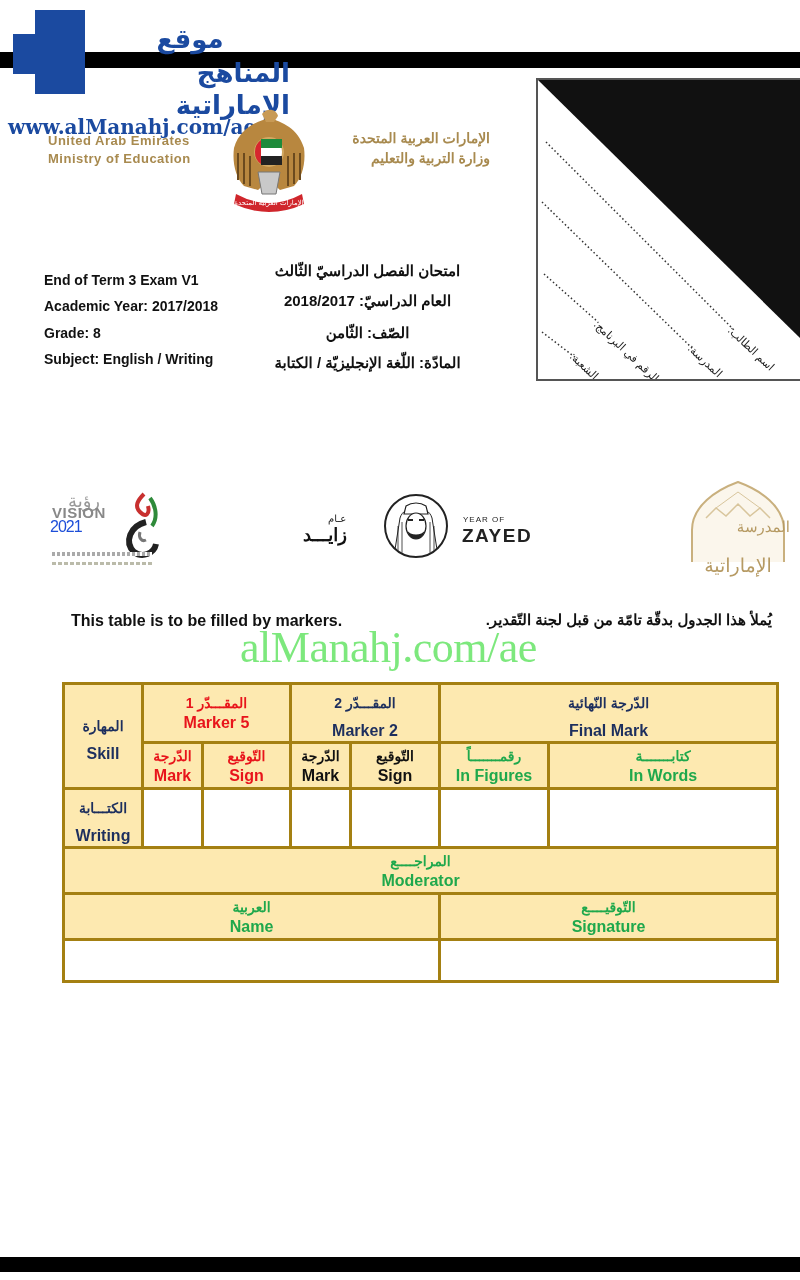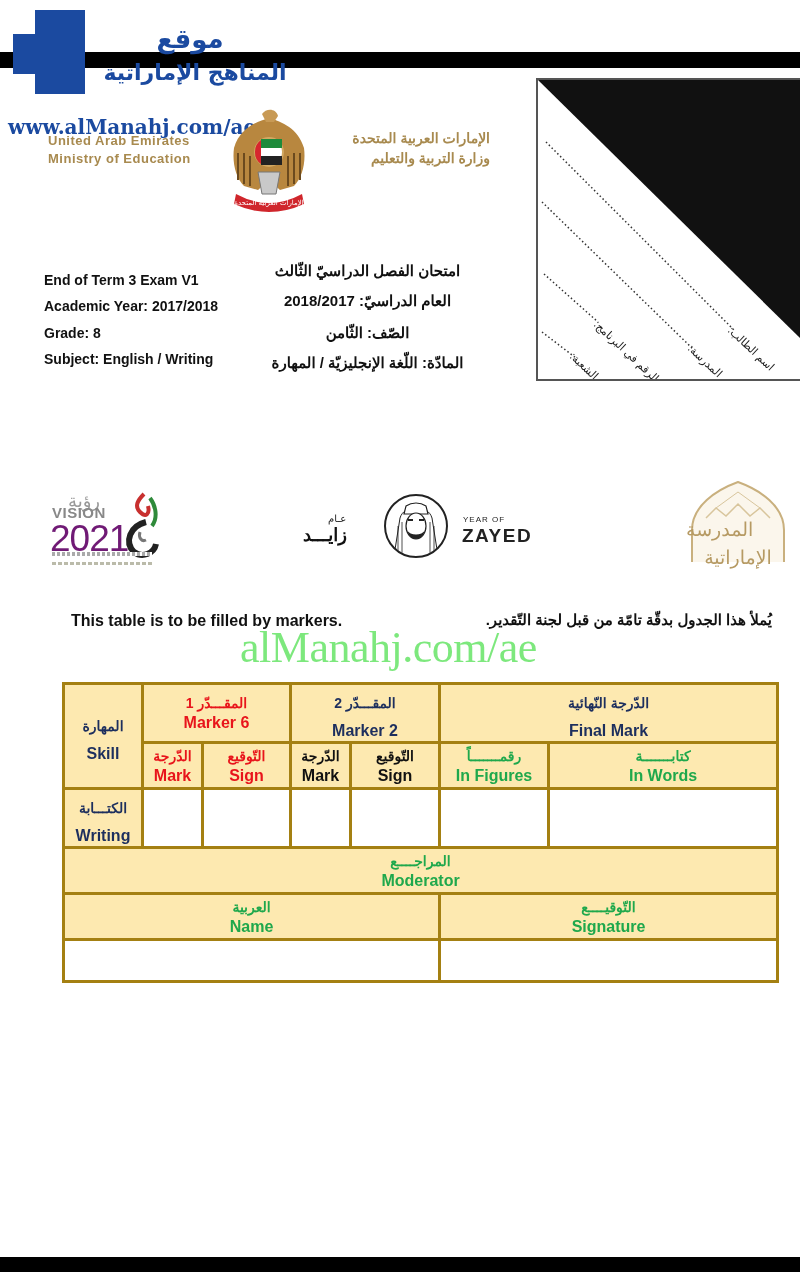--- a/index.html
+++ b/index.html
@@ -9,21 +9,21 @@
   .abs { position: absolute; }
 
   
   .top-bar { left: 0; top: 52px; width: 800px; height: 16px; background: #000; }
   .bottom-bar { left: 0; top: 1257px; width: 800px; height: 15px; background: #000; }
 
   .logo-cross { left: 13px; top: 10px; width: 72px; height: 84px; }
   .logo-cross .v { position: absolute; left: 22px; top: 0; width: 50px; height: 84px; background: #1b4aa0; }
   .logo-cross .h { position: absolute; left: 0; top: 24px; width: 72px; height: 40px; background: #1b4aa0; }
   .site-name-1 { left: 140px; top: 24px; width: 100px; text-align: center; font-size: 26px; font-weight: bold; color: #1b4aa0; direction: rtl; font-family: "DejaVu Sans", sans-serif; line-height: 30px; }
-  .site-name-2 { left: 100px; top: 57px; width: 190px; text-align: center; font-size: 22px; font-weight: bold; color: #1b4aa0; direction: rtl; font-family: "DejaVu Sans", sans-serif; line-height: 32px; }
+  .site-name-2 { left: 100px; top: 57px; width: 190px; font-size: 26px; font-weight: bold; color: #1b4aa0; direction: rtl; font-family: "DejaVu Sans", sans-serif; line-height: 32px; }
   .site-url { left: 8px; top: 115px; font-family: "DejaVu Serif", serif; font-weight: bold; font-size: 20px; color: #1b4aa0; letter-spacing: 0px; }
 
   .moe-en-1 { left: 48px; top: 133px; font-size: 13px; color: #a88a4f; font-weight: bold; letter-spacing: 0.5px; }
   .moe-en-2 { left: 48px; top: 151px; font-size: 13px; color: #a88a4f; font-weight: bold; letter-spacing: 0.5px; }
   .moe-ar-1 { left: 325px; top: 130px; width: 165px; text-align: right; direction: rtl; font-size: 14px; color: #a88a4f; font-weight: bold; }
   .moe-ar-2 { left: 325px; top: 150px; width: 165px; text-align: right; direction: rtl; font-size: 14px; color: #a88a4f; font-weight: bold; }
   .emblem { left: 228px; top: 108px; width: 82px; height: 104px; }
 
   
   .student-box { left: 536px; top: 78px; width: 270px; height: 303px; border: 2px solid #555; background: #fff; overflow: hidden; }
@@ -31,34 +31,34 @@
   .student-label { position: absolute; font-size: 11px; color: #222; transform-origin: left top; white-space: nowrap; direction: rtl; }
 
   
   .info-en { left: 44px; font-size: 14px; font-weight: bold; color: #111; }
   .info-ar { left: 250px; width: 235px; text-align: center; direction: rtl; font-size: 15px; font-weight: bold; color: #111; }
 
   
   .vision-logo { left: 50px; top: 490px; width: 115px; height: 80px; }
   .vision-ar { position: absolute; left: 18px; top: 0; font-size: 18px; color: #999; direction: rtl; }
   .vision-en { position: absolute; left: 2px; top: 14px; font-size: 15px; color: #888; font-weight: bold; letter-spacing: 0.5px; }
-  .vision-year { position: absolute; left: 0; top: 28px; font-size: 37px; color: #701a75; letter-spacing: -1px; }
+  .vision-year { position: absolute; left: 0; top: 28px; font-size: 16px; color: #1d4ed8; letter-spacing: -1px; }
   .vision-mark { position: absolute; left: 70px; top: 2px; width: 42px; height: 68px; }
   .vision-sub { position: absolute; left: 2px; top: 62px; width: 100px; height: 4px; background: repeating-linear-gradient(90deg,#aaa 0 3px,#fff 3px 5px); }
   .vision-sub2 { position: absolute; left: 2px; top: 72px; width: 100px; height: 3px; background: repeating-linear-gradient(90deg,#bba 0 4px,#fff 4px 6px); }
 
   .zayed-ar-small { left: 328px; top: 513px; font-size: 10px; color: #222; direction: rtl; letter-spacing: 3px; }
   .zayed-ar { left: 303px; top: 524px; font-size: 18px; font-weight: bold; color: #111; direction: rtl; letter-spacing: 2px; }
   .zayed-portrait { left: 384px; top: 494px; width: 64px; height: 64px; border-radius: 50%; border: 2px solid #222; overflow: hidden; background: #fff; }
   .zayed-en-small { left: 463px; top: 515px; font-size: 8px; color: #222; letter-spacing: 1px; }
   .zayed-en { left: 462px; top: 525px; font-size: 19px; font-weight: bold; color: #222; letter-spacing: 1.5px; }
 
   .school-logo { left: 686px; top: 478px; width: 104px; height: 86px; }
-  .school-text-1 { position: absolute; left: 0; top: 40px; width: 104px; text-align: left; font-size: 19px; color: #b69a63; direction: rtl; }
-  .school-text-2 { position: absolute; left: 0; top: 68px; width: 104px; text-align: center; font-size: 19px; color: #b69a63; direction: rtl; }
+  .school-text-1 { position: absolute; left: 0; top: 40px; width: 104px; text-align: right; font-size: 15px; color: #b69a63; direction: rtl; }
+  .school-text-2 { position: absolute; left: 0; top: 76px; width: 104px; text-align: center; font-size: 19px; color: #b69a63; direction: rtl; }
 
   
   .instr-en { left: 71px; top: 612px; font-size: 16px; font-weight: bold; color: #111; }
   .instr-ar { left: 440px; top: 611px; width: 332px; text-align: right; direction: rtl; font-size: 15px; font-weight: bold; color: #111; }
   .watermark { left: 240px; top: 622px; font-family: "Liberation Serif", serif; font-size: 44px; color: #7de87d; letter-spacing: -0.5px; }
 
   
   .marks-table { left: 62px; top: 682px; width: 714px; border-collapse: collapse; table-layout: fixed; }
   .marks-table td { border: 3px solid #a48012; text-align: center; vertical-align: middle; background: #fde9b0; line-height: 20px; padding: 0; }
   .marks-table td.blank { background: #ffffff; }
@@ -120,21 +120,21 @@
 </div>
 
 <div class="abs info-en" style="top:272px;">End of Term 3 Exam V1</div>
 <div class="abs info-en" style="top:298px;">Academic Year: 2017/2018</div>
 <div class="abs info-en" style="top:325px;">Grade: 8</div>
 <div class="abs info-en" style="top:351px;">Subject: English / Writing</div>
 
 <div class="abs info-ar" style="top:262px;">امتحان الفصل الدراسيّ الثّالث</div>
 <div class="abs info-ar" style="top:292px;">العام الدراسيّ: 2018/2017</div>
 <div class="abs info-ar" style="top:324px;">الصّف: الثّامن</div>
-<div class="abs info-ar" style="top:354px;">المادّة: اللّغة الإنجليزيّة / المهارة</div>
+<div class="abs info-ar" style="top:354px;">المادّة: اللّغة الإنجليزيّة / الكتابة</div>
 
 <div class="abs vision-logo">
   <span class="vision-ar">رؤية</span>
   <span class="vision-en">VISION</span>
   <span class="vision-year">2021</span>
   <svg class="vision-mark" viewBox="0 0 42 68">
     <path d="M24 2 C18 8 14 14 20 20 C26 26 30 22 28 14" stroke="#c8302f" stroke-width="4" fill="none"></path>
     <path d="M30 6 C36 14 38 26 32 34" stroke="#2f8a3a" stroke-width="4" fill="none"></path>
     <path d="M26 30 C10 34 4 50 14 60 C22 66 34 62 36 52" stroke="#222" stroke-width="6" fill="none"></path>
     <path d="M20 40 C18 46 22 50 26 48" stroke="#777" stroke-width="3" fill="none"></path>
@@ -183,21 +183,21 @@
       <col style="width:229px">
   </colgroup>
   <tbody>
       <tr style="height:46px;">
     <td rowspan="2">
       <span class="ar c-navy">المهارة</span>
       <span class="en c-navy">Skill</span>
     </td>
     <td colspan="2">
       <span class="ar c-red">المقـــدّر 1</span>
-      <span class="en c-red">Marker 6</span>
+      <span class="en c-red">Marker 5</span>
     </td>
     <td colspan="2">
       <span class="ar c-navy">المقـــدّر 2</span>
       <span class="en c-navy">Marker 2</span>
     </td>
     <td colspan="2">
       <span class="ar c-navy">الدّرجة النّهائية</span>
       <span class="en c-navy">Final Mark</span>
     </td>
   </tr>

